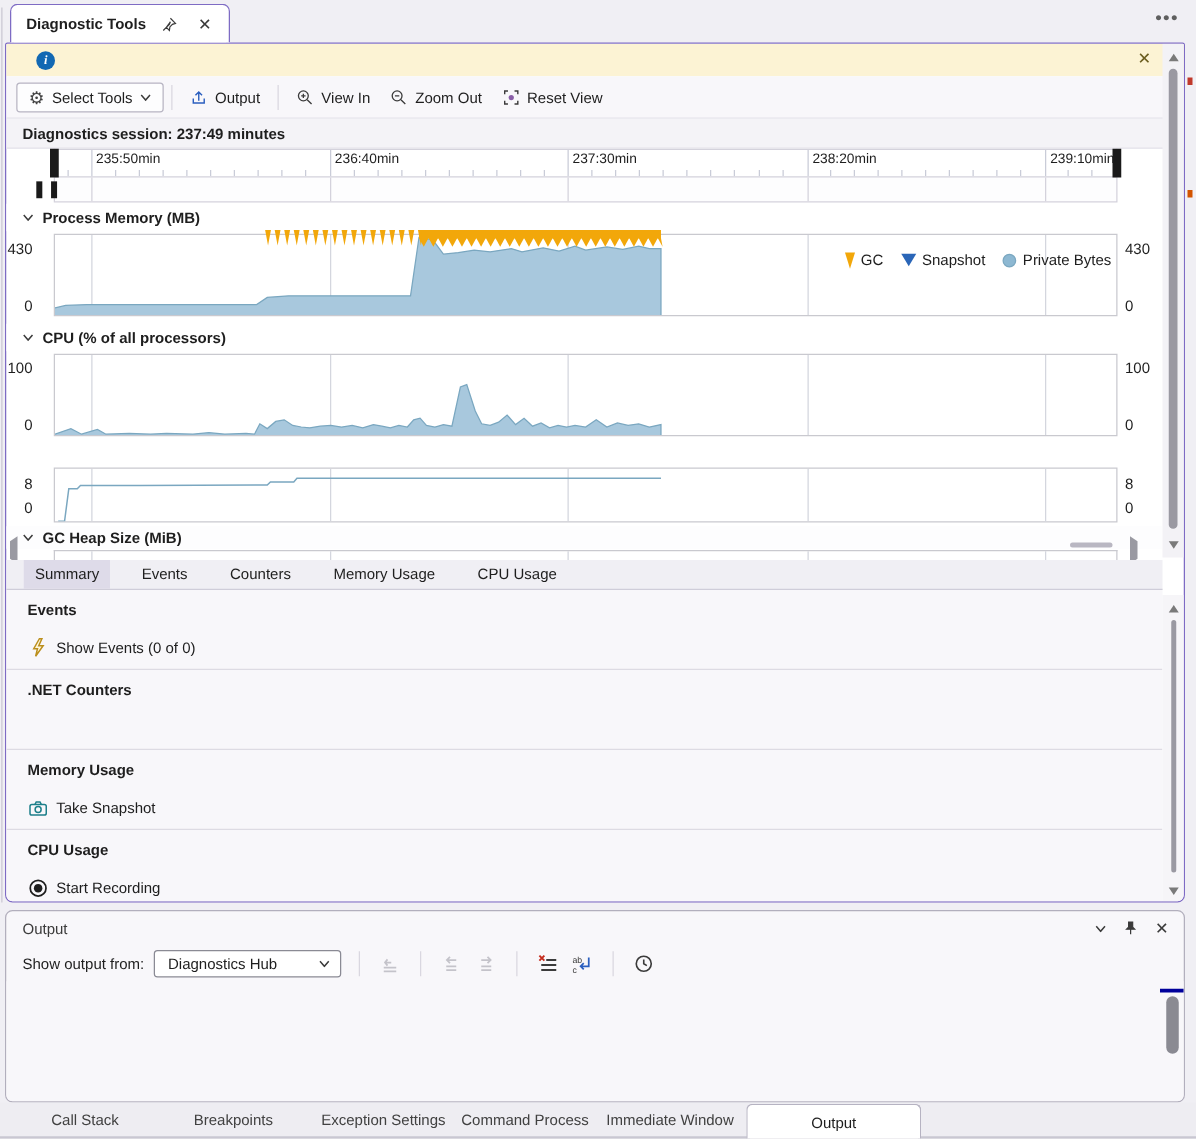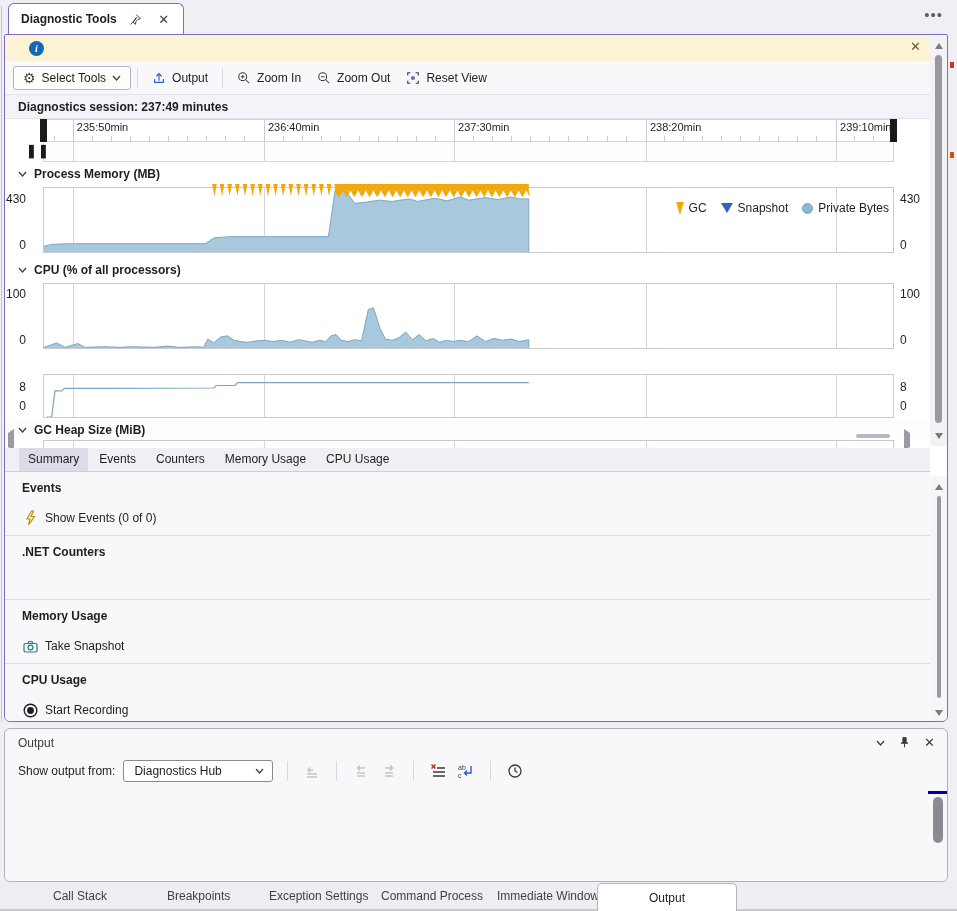--- a/index.html
+++ b/index.html
@@ -79,21 +79,21 @@
   .sb-arrow { position:absolute; left:0; width:17px; height:14px; display:flex; align-items:center; justify-content:center; }
   .tri { width:0; height:0; }
   .tri.up   { border-left:4px solid transparent; border-right:4px solid transparent; border-bottom:6px solid #7a7a7a; }
   .tri.down { border-left:4px solid transparent; border-right:4px solid transparent; border-top:6px solid #7a7a7a; }
   .tri.left { border-top:4px solid transparent; border-bottom:4px solid transparent; border-right:6px solid #9a9aa2; }
   .tri.right{ border-top:4px solid transparent; border-bottom:4px solid transparent; border-left:6px solid #9a9aa2; }
   .sb-thumb-v { position:absolute; left:5px; width:7px; background:#9a99a2; border-radius:4px; }
 
   
   #detail-tabs { left:0; top:413px; width:925px; height:24px; background:#f0eff4;
-                 border-bottom:1px solid #cfcdd9; display:flex; align-items:flex-start; padding-left:14px; gap:2px; }
+                 border-bottom:1px solid #cfcdd9; display:flex; align-items:flex-start; padding-left:14px; gap:16px; }
   .dtab { padding:4px 9px 5px; color:#1e1e1e; white-space:nowrap; }
   .dtab.sel { background:#dedbe9; }
   #summary-body { left:0; top:437px; width:925px; height:251px; background:#f8f7fa; overflow:hidden; }
   .sum-section { padding:9px 0 0 17px; border-bottom:1px solid #dddbe3; height:64px; }
   .sum-title { font-weight:bold; margin-bottom:15px; }
   .sum-action { display:flex; align-items:center; gap:7px; color:#1e1e1e; }
   .sum-icon { width:16px; height:16px; display:inline-flex; align-items:center; justify-content:center; }
 
   
   .edge-mark { left:950px; width:4px; height:6px; }
@@ -107,21 +107,21 @@
   #output-toolbar { left:0; top:28px; width:942px; height:28px; display:flex; align-items:center; padding-left:13px; gap:8px; }
   #output-source { width:150px; height:22px; border:1px solid #8a8a94; border-radius:3px; background:#fff;
                    display:flex; align-items:center; justify-content:space-between; padding:0 8px 0 10px; }
   .ot-icon { width:20px; height:20px; display:inline-flex; align-items:center; justify-content:center; }
   #output-content { left:0; top:56px; width:942px; height:96px; background:#f8f7fa; }
   #output-sb-mark { left:923px; top:62px; width:19px; height:3px; background:#00009b; }
   #output-sb-thumb { left:928px; top:68px; width:10px; height:46px; background:#8a8a92; border-radius:5px; }
 
   
   #bottom-bar { left:0; top:882px; width:957px; height:29px; background:#eeedf2; border-bottom:2px solid #c9c7d2; }
-  .btab { position:absolute; top:0; height:28px; display:flex; align-items:center; color:#414141;margin-left:12px; }
+  .btab { position:absolute; top:0; height:28px; display:flex; align-items:center; color:#414141; }
   #btab-selected { position:absolute; top:1px; height:28px; width:140px; background:#ffffff;
                    border:1px solid #b6b3c2; border-bottom:none; border-radius:5px 5px 0 0;
                    display:flex; align-items:center; justify-content:center; color:#1e1e1e; }
 
   svg { display:block; }
 </style>
 </head>
 <body>
 
 <div id="tab-row" class="abs">
@@ -159,21 +159,21 @@
           <path d="M8 11 V3 M5 6 L8 3 L11 6 M3 9 V13 H13 V9" fill="none" stroke="#2b5fbf" stroke-width="1.3"></path>
         </svg>
       <span>Output</span>
     </span>
     <span class="tb-sep"></span>
     <span class="tb-btn">
       <svg width="14" height="14" viewBox="0 0 16 16">
           <circle cx="6.5" cy="6.5" r="4.5" fill="none" stroke="#3b3b3b" stroke-width="1.2"></circle>
           <path d="M10 10 L14 14 M4.5 6.5 H8.5 M6.5 4.5 V8.5" stroke="#3b3b3b" stroke-width="1.2" fill="none"></path>
         </svg>
-      <span>Zoom In</span>
+      <span>View In</span>
     </span>
     <span class="tb-btn">
       <svg width="14" height="14" viewBox="0 0 16 16">
           <circle cx="6.5" cy="6.5" r="4.5" fill="none" stroke="#3b3b3b" stroke-width="1.2"></circle>
           <path d="M10 10 L14 14 M4.5 6.5 H8.5" stroke="#3b3b3b" stroke-width="1.2" fill="none"></path>
         </svg>
       <span>Zoom Out</span>
     </span>
     <span class="tb-btn">
       <svg width="14" height="14" viewBox="0 0 16 16">

